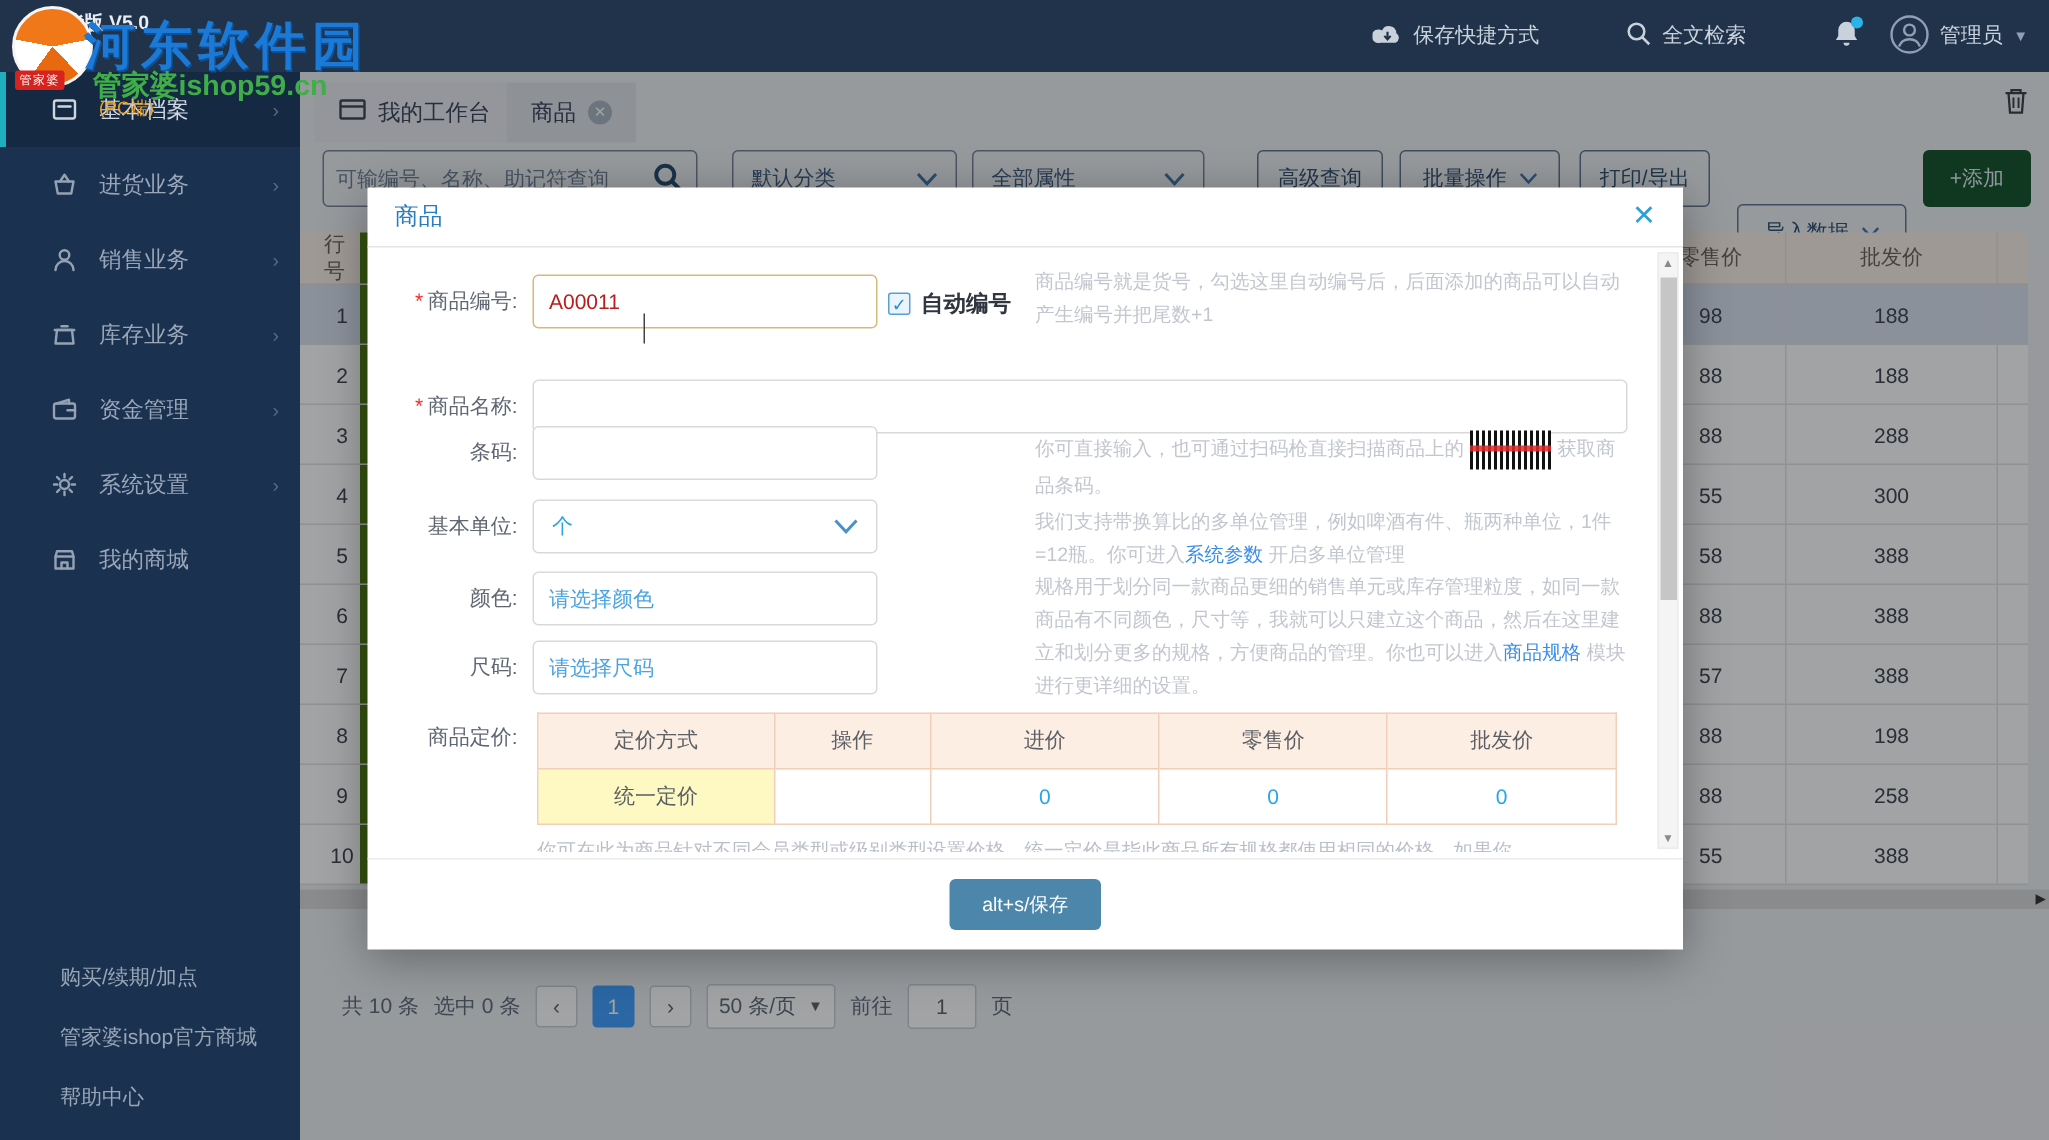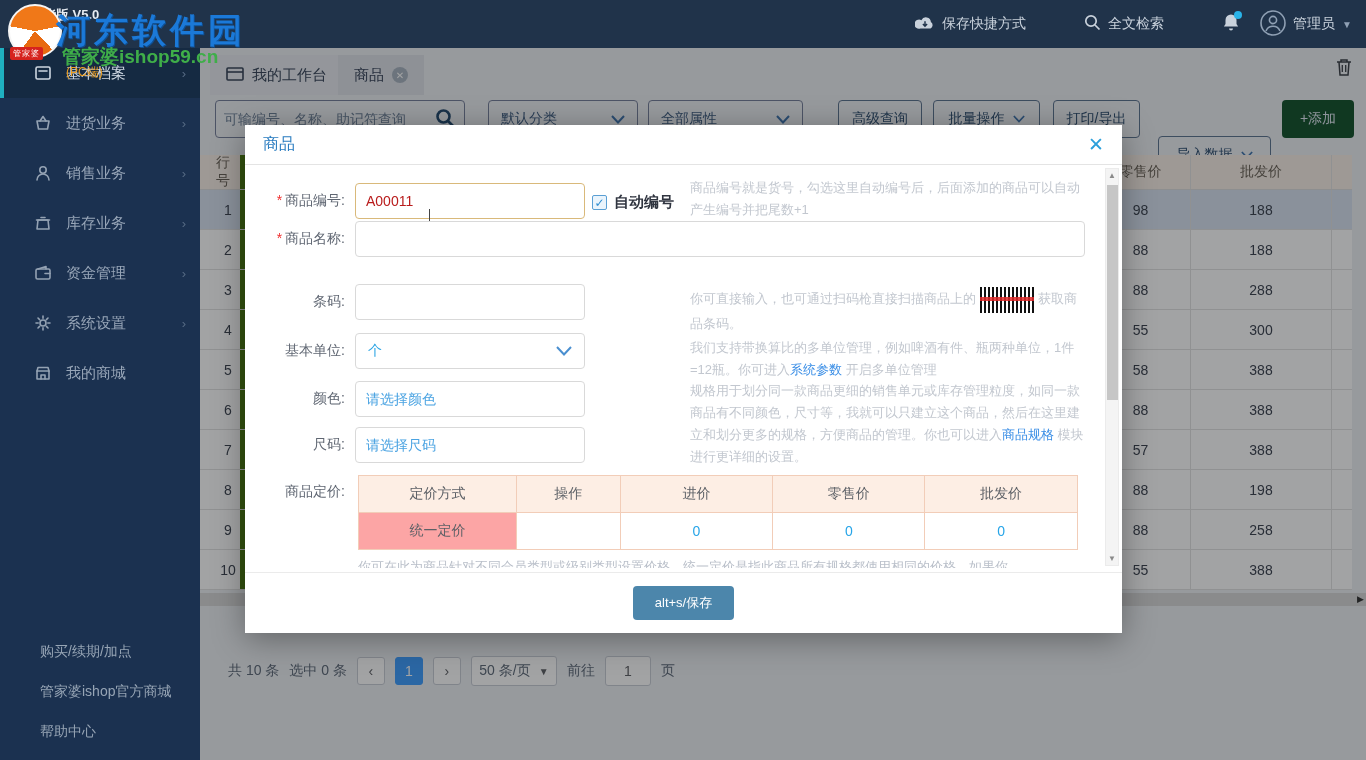--- a/index.html
+++ b/index.html
@@ -101,21 +101,21 @@
   .chk-row { position:absolute; left:347px; top:28px; display:flex; align-items:center; gap:7px; cursor:pointer; }
   .chk { width:15px; height:15px; border:1px solid #5a9fd4; border-radius:2px; background:#eaf4fc; color:#2d8cd0; font-size:12px; font-weight:bold; display:flex; align-items:center; justify-content:center; }
   .chk-label { font-size:15px; font-weight:bold; color:#303540; }
   .help { position:absolute; left:445px; width:395px; font-size:13px; color:#c2c7cf; line-height:1.7; }
   .hlink { color:#3a8ee6; cursor:pointer; }
   .barcode { display:inline-block; width:54px; height:26px; vertical-align:middle; background:repeating-linear-gradient(90deg,#111 0 2px,#fff 2px 4px); position:relative; margin:0 4px; }
   .barcode::after { content:""; position:absolute; left:0; right:0; top:10px; height:4px; background:rgba(224,40,40,.85); }
   .ptable { position:absolute; left:113px; top:310px; width:720px; border-collapse:collapse; font-size:14px; }
   .ptable th, .ptable td { border:1px solid #f2cdb8; text-align:center; height:37px; }
   .ptable th { background:#fdeee4; color:#5c6066; font-weight:normal; }
-  .ptable td.pink { background:#fca5a5; color:#5c6066; }
+  .ptable td.pink { background:#fef9c3; color:#5c6066; }
   .ptable td.val { color:#27a5e8; cursor:pointer; }
   .clipped { position:absolute; left:113px; top:393px; width:720px; height:10px; overflow:hidden; font-size:13px; color:#b9bfc9; }
   .m-scroll { position:absolute; right:3px; top:3px; width:14px; height:398px; background:#f4f4f4; border:1px solid #ebebeb; }
   .m-scroll .arr { position:absolute; left:0; width:12px; text-align:center; font-size:8px; color:#8a8a8a; cursor:pointer; }
   .m-thumb { position:absolute; left:1px; top:16px; width:11px; height:215px; background:#c6c6c6; cursor:pointer; }
   .m-foot { height:60px; border-top:1px solid #ebebeb; display:flex; align-items:center; justify-content:center; }
   .save-btn { background:#4c86ab; color:#fff; border:none; border-radius:4px; font-size:13px; padding:8px 22px; cursor:pointer; font-family:inherit; }
 
   .col-w1 {width:158px;} .col-w2 {width:104px;} .col-w3 {width:153px;} .col-w4 {width:152px;} .col-w5 {width:153px;}
 </style>
@@ -446,21 +446,21 @@
         <span class="flabel"><span class="req">*</span><span>商品编号:</span></span>
         <input class="finput w-sm focused" value="A00011" style="">
         <span class="caret-bar" style="left:172px; top:26px; position:absolute;"></span>
       </div>
       <div class="chk-row">
         <span class="chk">✓</span>
         <span class="chk-label">自动编号</span>
       </div>
       <div class="help" style="top:12px;"><span>商品编号就是货号，勾选这里自动编号后，后面添加的商品可以自动产生编号并把尾数+1</span></div>
 
-      <div class="frow" style="top:56px;">
+      <div class="frow" style="top:88px;">
         <span class="flabel"><span class="req">*</span><span>商品名称:</span></span>
         <input class="finput w-lg" style="">
       </div>
 
       <div class="frow" style="top:119px;">
         <span class="flabel"><span>条码:</span></span>
         <input class="finput w-sm" style="">
       </div>
       <div class="help" style="top:122px;">
         <span>你可直接输入，也可通过扫码枪直接扫描商品上的</span><span class="barcode"></span><span>获取商品条码。</span>

